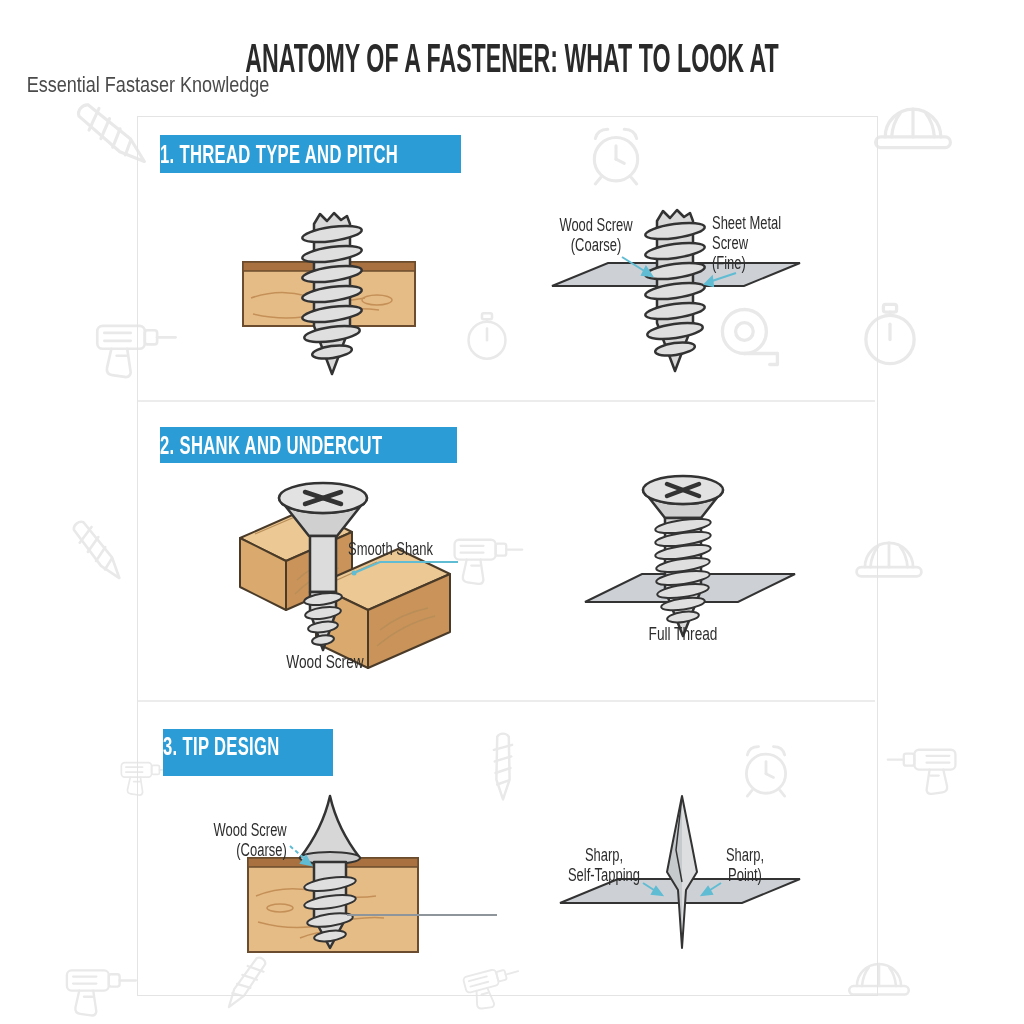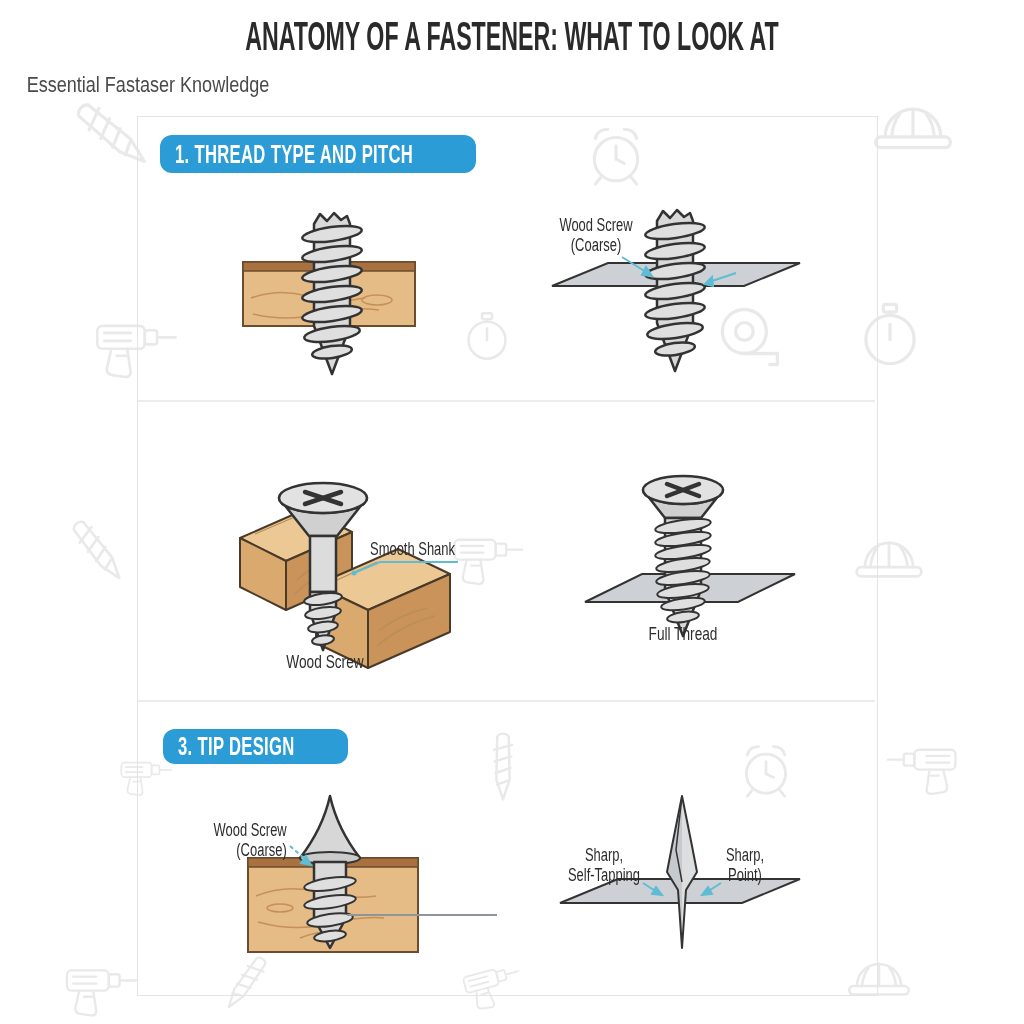--- a/index.html
+++ b/index.html
@@ -1,28 +1,28 @@
 <!DOCTYPE html>
 <html><head>
 <meta charset="utf-8">
 <style>
   html,body{margin:0;padding:0;background:#ffffff;}
   .stage{position:relative;width:1024px;height:1024px;background:#ffffff;overflow:hidden;
          font-family:"Liberation Sans",sans-serif;color:#2d2d2d;}
   .abs{position:absolute;}
   
-  .title{left:0;top:14px;width:1024px;text-align:center;font-weight:bold;font-size:40px;color:#2a2a2a;}
+  .title{left:0;top:36px;width:1024px;text-align:center;font-weight:bold;font-size:40px;color:#2a2a2a;}
   .title span{display:inline-block;white-space:nowrap;transform:scaleX(0.58);transform-origin:center;}
   .subtitle{left:0;top:72px;width:1024px;text-align:left;font-size:22px;color:#4a4a4a;}
   .subtitle span{display:inline-block;white-space:nowrap;transform:scaleX(0.82);transform-origin:center;}
   
   .panel{left:137px;top:116px;width:739px;height:878px;border:1.5px solid #e4e4e4;}
   .divider{height:1.5px;background:#ececec;left:138px;width:737px;}
   
-  .banner{background:#2B9CD5;color:#ffffff;padding-left:15px;font-weight:bold;font-size:26px;border-radius:12px;}
+  .banner{background:#2B9CD5;color:#ffffff;font-weight:bold;font-size:26px;}
   .banner span{display:inline-block;white-space:nowrap;transform:scaleX(0.64);transform-origin:left;letter-spacing:0.5px;}
   
   .lbl{font-weight:normal;font-size:18px;line-height:20px;color:#2d2d2d;}
   .lbl span{display:block;white-space:nowrap;}
   .lbl.c{transform:translateX(-50%);text-align:center;}
   .lbl.c span{transform:scaleX(0.72);transform-origin:center;}
   .lbl.l{text-align:left;}
   .lbl.l span{transform:scaleX(0.72);transform-origin:left;}
   .lbl.r{text-align:right;}
   .lbl.r span{transform:scaleX(0.72);transform-origin:right;}
@@ -183,21 +183,27 @@
       <polygon points="112,81 102,80 106,72"></polygon>
       <line x1="196" y1="78" x2="172" y2="86"></line>
       <polygon points="165,89 173,91 172,82"></polygon>
     </g>
   </svg>
 
   <div class="abs lbl c" style="left:596px;top:215px">
     <span>Wood Screw</span>
     <span>(Coarse)</span>
   </div>
-
+  <div class="abs lbl l" style="left:712px;top:213px">
+    <span>Sheet Metal</span>
+    <span>Screw</span>
+    <span>(Fine)</span>
+  </div>
+
+  <div class="abs banner" style="left:160px;top:427px;width:297px;height:36px;line-height:36px"><span>2. SHANK AND UNDERCUT</span></div>
 
   <svg class="ill" style="left:225px;top:480px" width="250" height="200" viewBox="0 0 250 200">
     <g stroke="#4A3A28" stroke-width="2" stroke-linejoin="round">
       <polygon points="15,58 81,29 127,52 61,81" fill="#EBC894"></polygon>
       <polygon points="15,58 61,81 61,130 15,107" fill="#D9A96E"></polygon>
       <polygon points="61,81 127,52 127,101 61,130" fill="#C9935A"></polygon>
     </g>
     <g stroke="#B98E58" stroke-width="1.3" fill="none">
       <path d="M30,54 l42,-18"></path>
         <path d="M72,100 q14,-14 34,-18"></path>
@@ -228,21 +234,21 @@
         <line x1="80" y1="12" x2="116" y2="24"></line>
         <line x1="116" y1="12" x2="80" y2="24"></line>
       </g>
     </g>
     <g stroke="#5FBCD3" stroke-width="2" fill="none">
       <polyline points="233,82 155,82 129,93"></polyline>
       <circle cx="129" cy="93" r="2.5" fill="#5FBCD3" stroke="none"></circle>
     </g>
   </svg>
 
-  <div class="abs lbl l" style="left:370px;top:539px">
+  <div class="abs lbl l" style="left:348px;top:539px">
     <span>Smooth Shank</span>
   </div>
   <div class="abs lbl c cap" style="left:325px;top:652px">
     <span>Wood Screw</span>
   </div>
 
   <svg class="ill" style="left:575px;top:470px" width="230" height="200" viewBox="0 0 230 200">
     <polygon points="10,132 67,104 220,104 163,132" fill="#CDD1D6" stroke="#333333" stroke-width="2"></polygon>
     <g stroke="#333333" stroke-width="2.5" stroke-linejoin="round">
       <path d="M68,20 A40,14 0 0 0 148,20 L126,48 L90,48 Z" fill="#D0D0D0"></path>
@@ -262,21 +268,21 @@
         <line x1="92" y1="14" x2="124" y2="26"></line>
         <line x1="124" y1="14" x2="92" y2="26"></line>
       </g>
     </g>
   </svg>
 
   <div class="abs lbl c cap" style="left:683px;top:624px">
     <span>Full Thread</span>
   </div>
 
-  <div class="abs banner" style="left:163px;top:729px;width:170px;height:35px;line-height:35px"><span>3. TIP DESIGN</span></div>
+  <div class="abs banner" style="left:163px;top:729px;width:170px;height:47px;line-height:35px"><span>3. TIP DESIGN</span></div>
 
   <svg class="ill" style="left:240px;top:788px" width="190" height="172" viewBox="0 0 190 172">
     <g>
       <rect x="8" y="70" width="170" height="94" fill="#E6BC86" stroke="#6B4C2E" stroke-width="2"></rect>
       <rect x="8" y="70" width="170" height="9" fill="#A9713F" stroke="#6B4C2E" stroke-width="1.5"></rect>
       <g stroke="#C49058" stroke-width="1.5" fill="none">
         <path d="M16,108 q30,-12 62,-4 t58,4"></path>
         <path d="M18,134 q36,10 70,2 t56,-6"></path>
         <path d="M60,150 q20,-8 44,-6"></path>
         <ellipse cx="40" cy="120" rx="13" ry="4"></ellipse>

